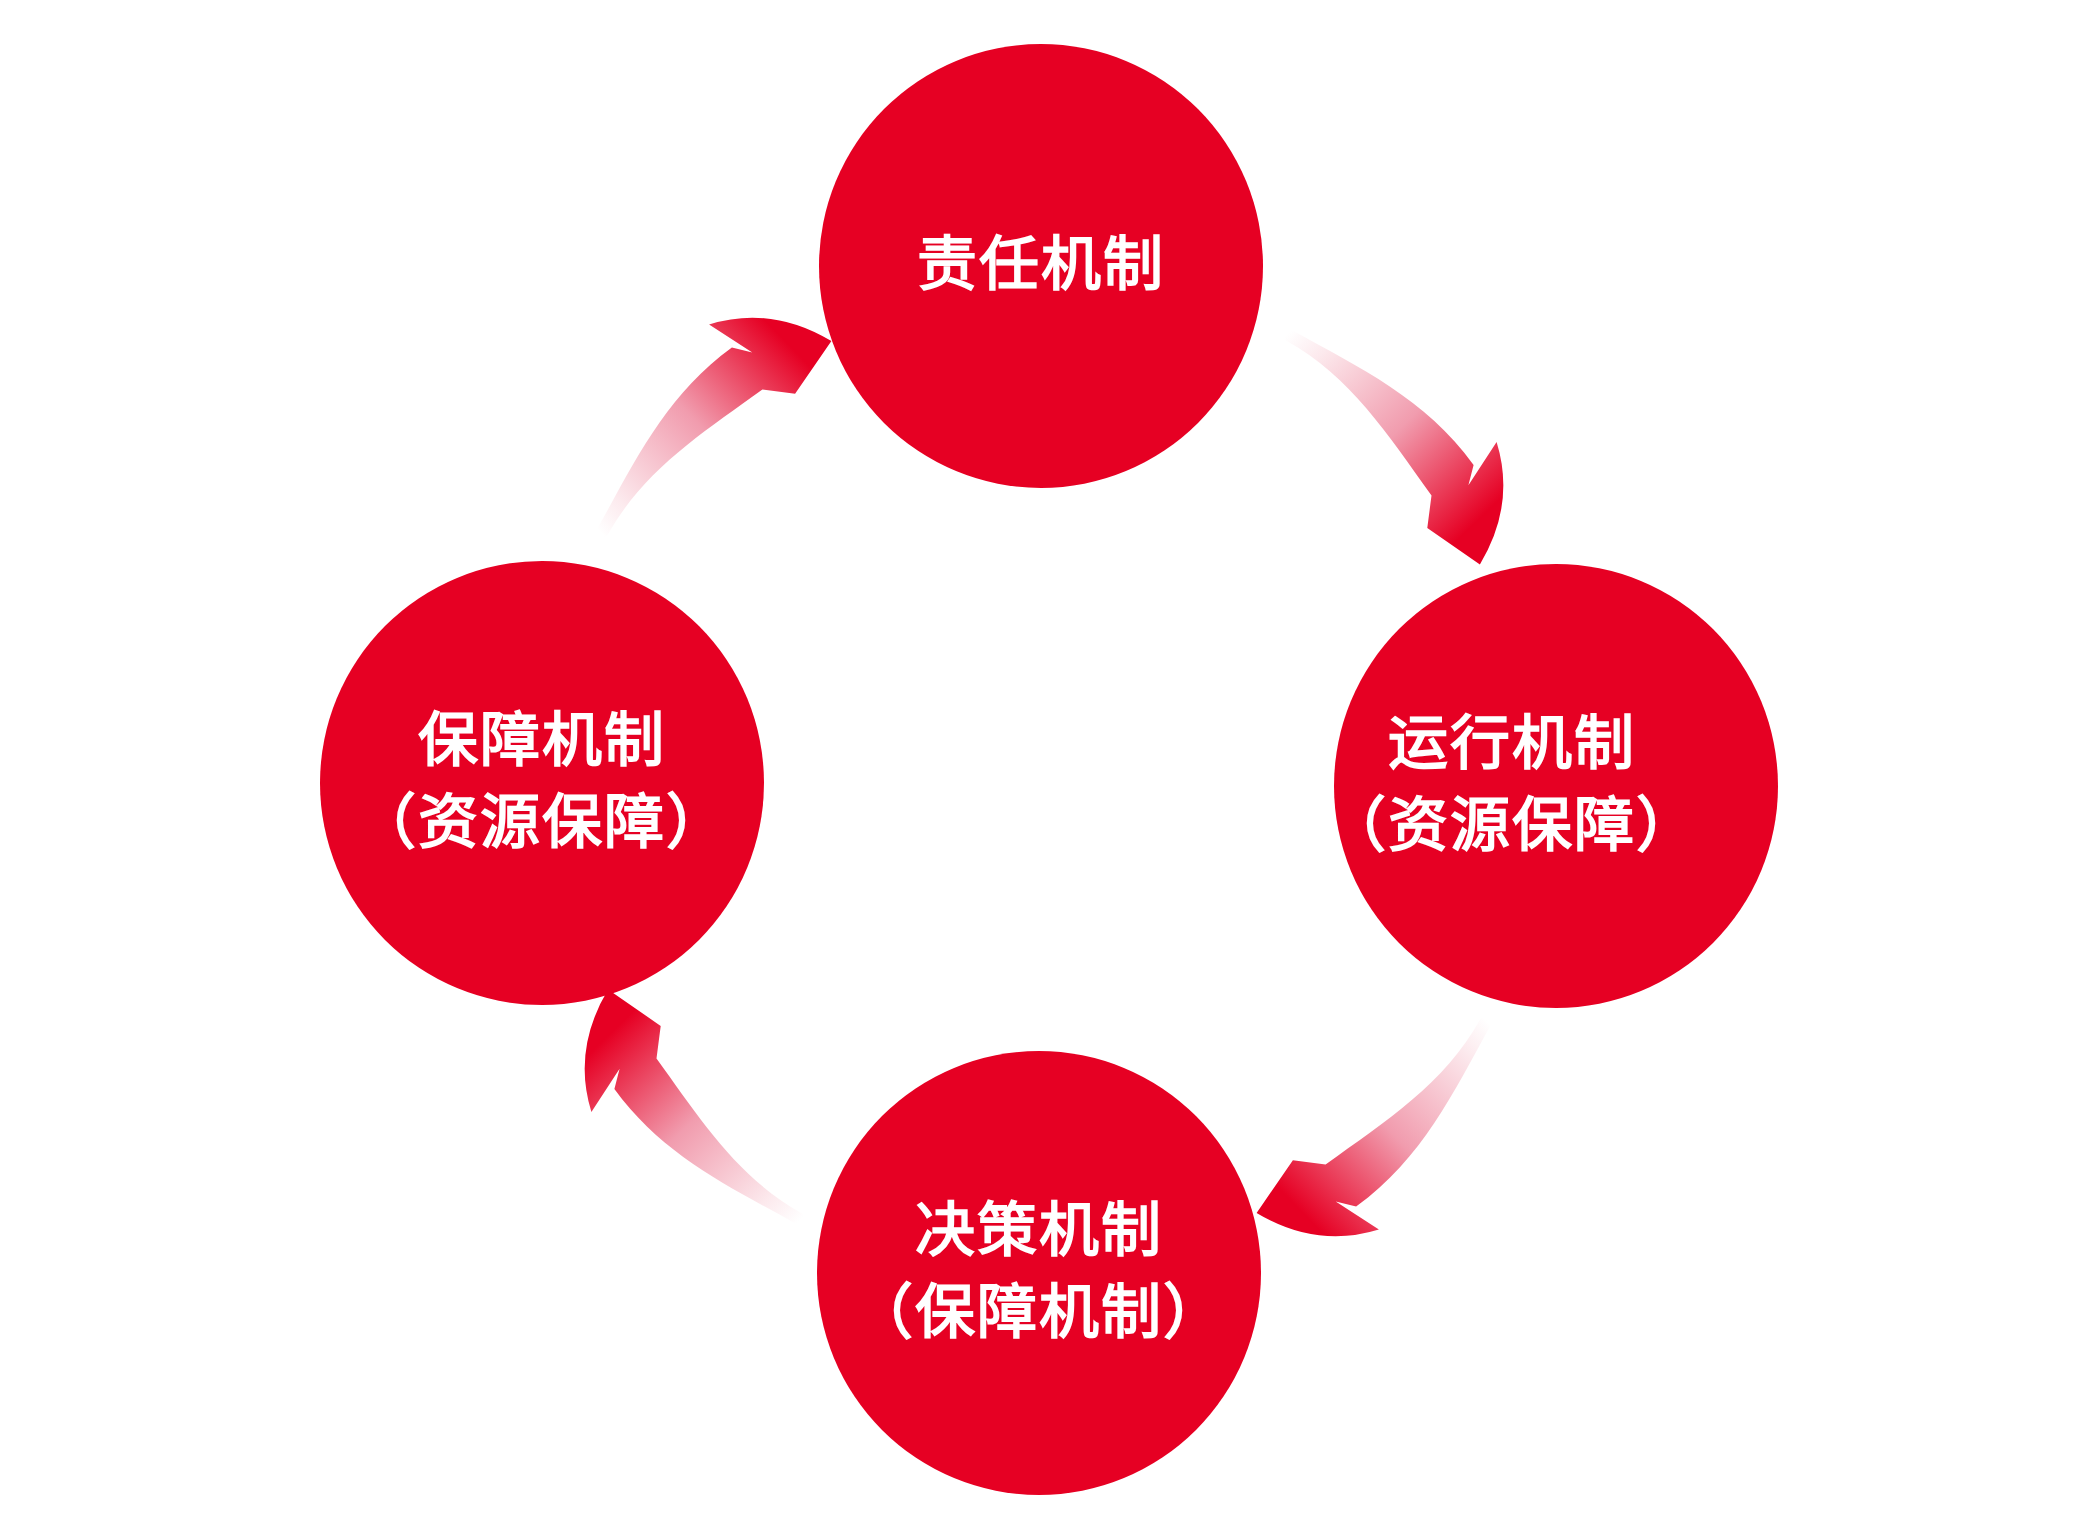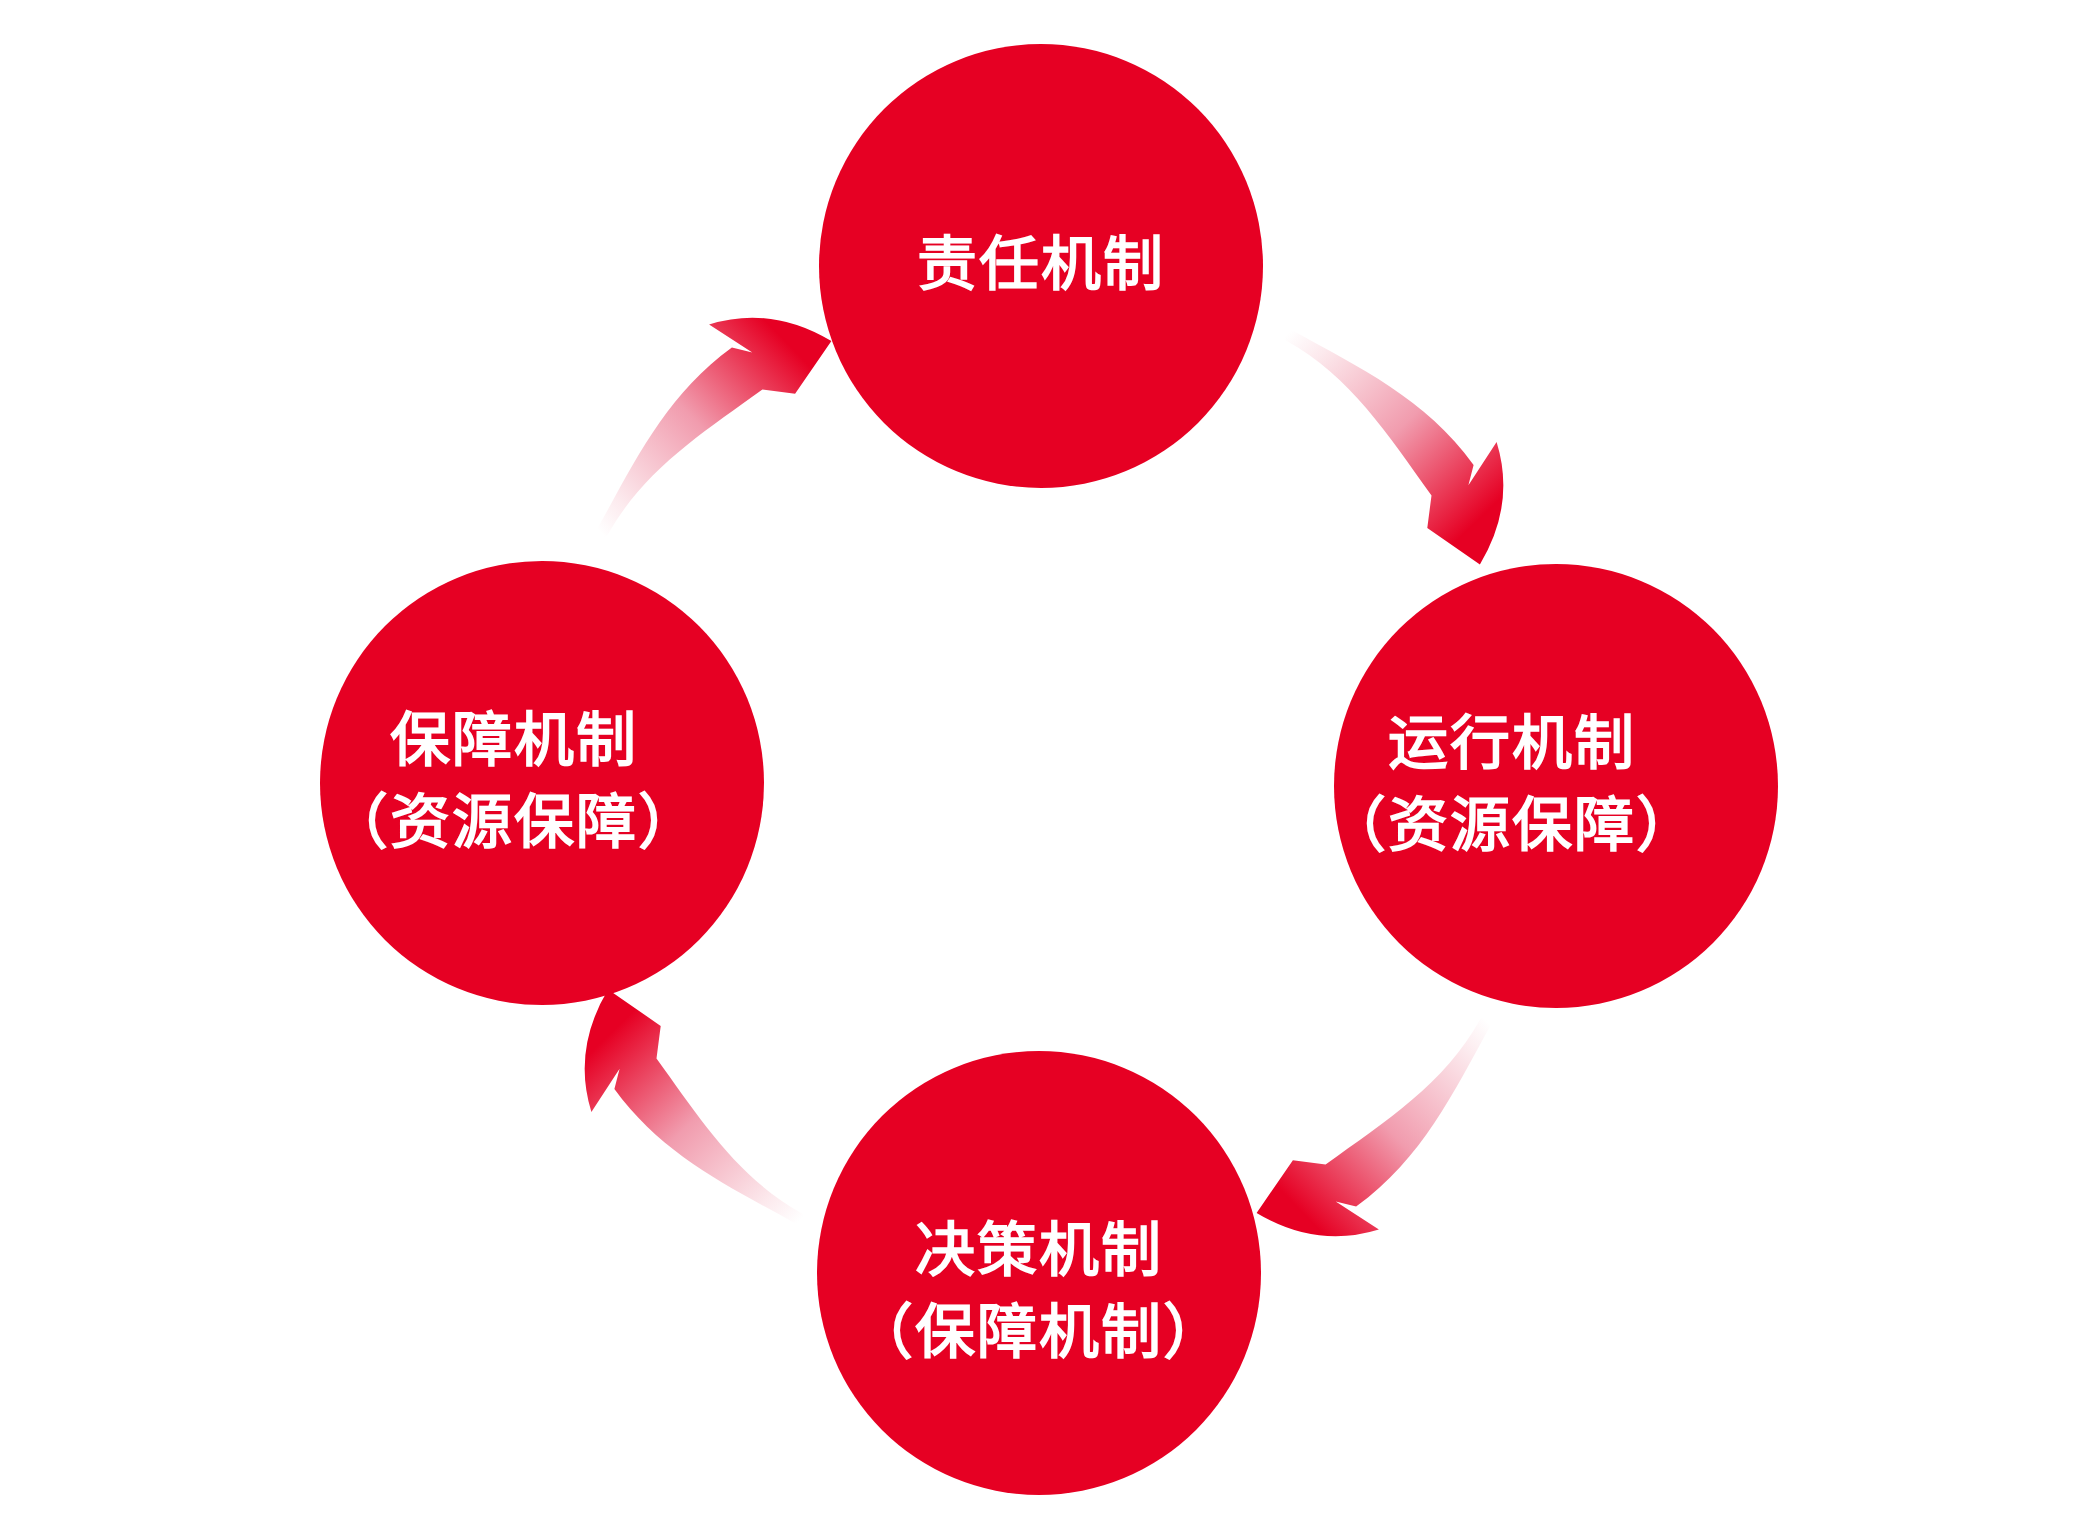--- a/index.html
+++ b/index.html
@@ -36,22 +36,22 @@
     text-align: center;
     color: var(--label-text);
     font-weight: bold;
     font-size: 60px;
     line-height: 82px;
     letter-spacing: 2px;
     white-space: nowrap;
   }
   .node-label.pos-top    { left: 1041px; top: 264px; }
   .node-label.pos-right  { left: 1512px; top: 784px; }
-  .node-label.pos-bottom { left: 1039px; top: 1271px; margin-top: 20px; }
-  .node-label.pos-left   { left:  514px; top: 781px; }
+  .node-label.pos-bottom { left: 1039px; top: 1271px; }
+  .node-label.pos-left   { left:  542px; top: 781px; }
 </style>
 </head>
 <body>
 
 <div class="stage">
 
   <svg class="diagram-svg" viewBox="0 0 2083 1536" aria-hidden="true">
     <defs>
       <linearGradient id="arrowGrad" gradientUnits="userSpaceOnUse" x1="1491" y1="1025" x2="1300" y2="1210">
         <stop offset="0" style="stop-color: var(--background)"></stop>

